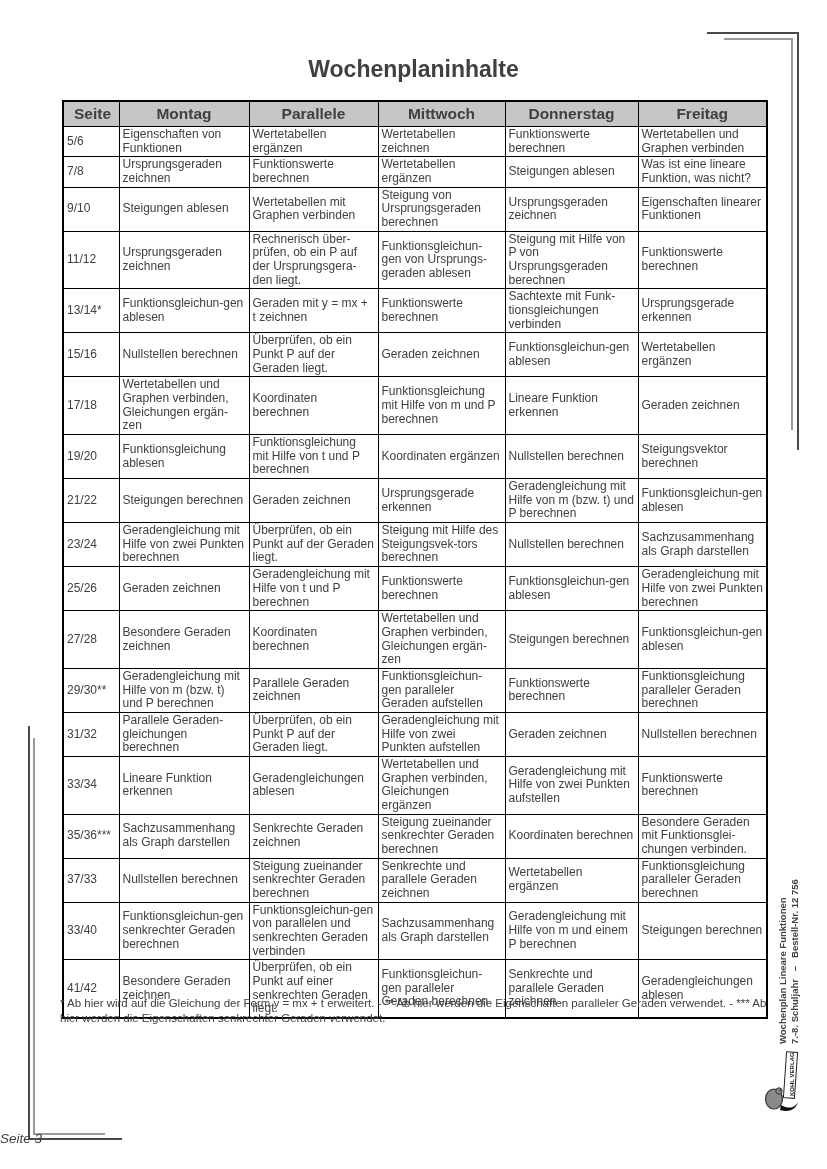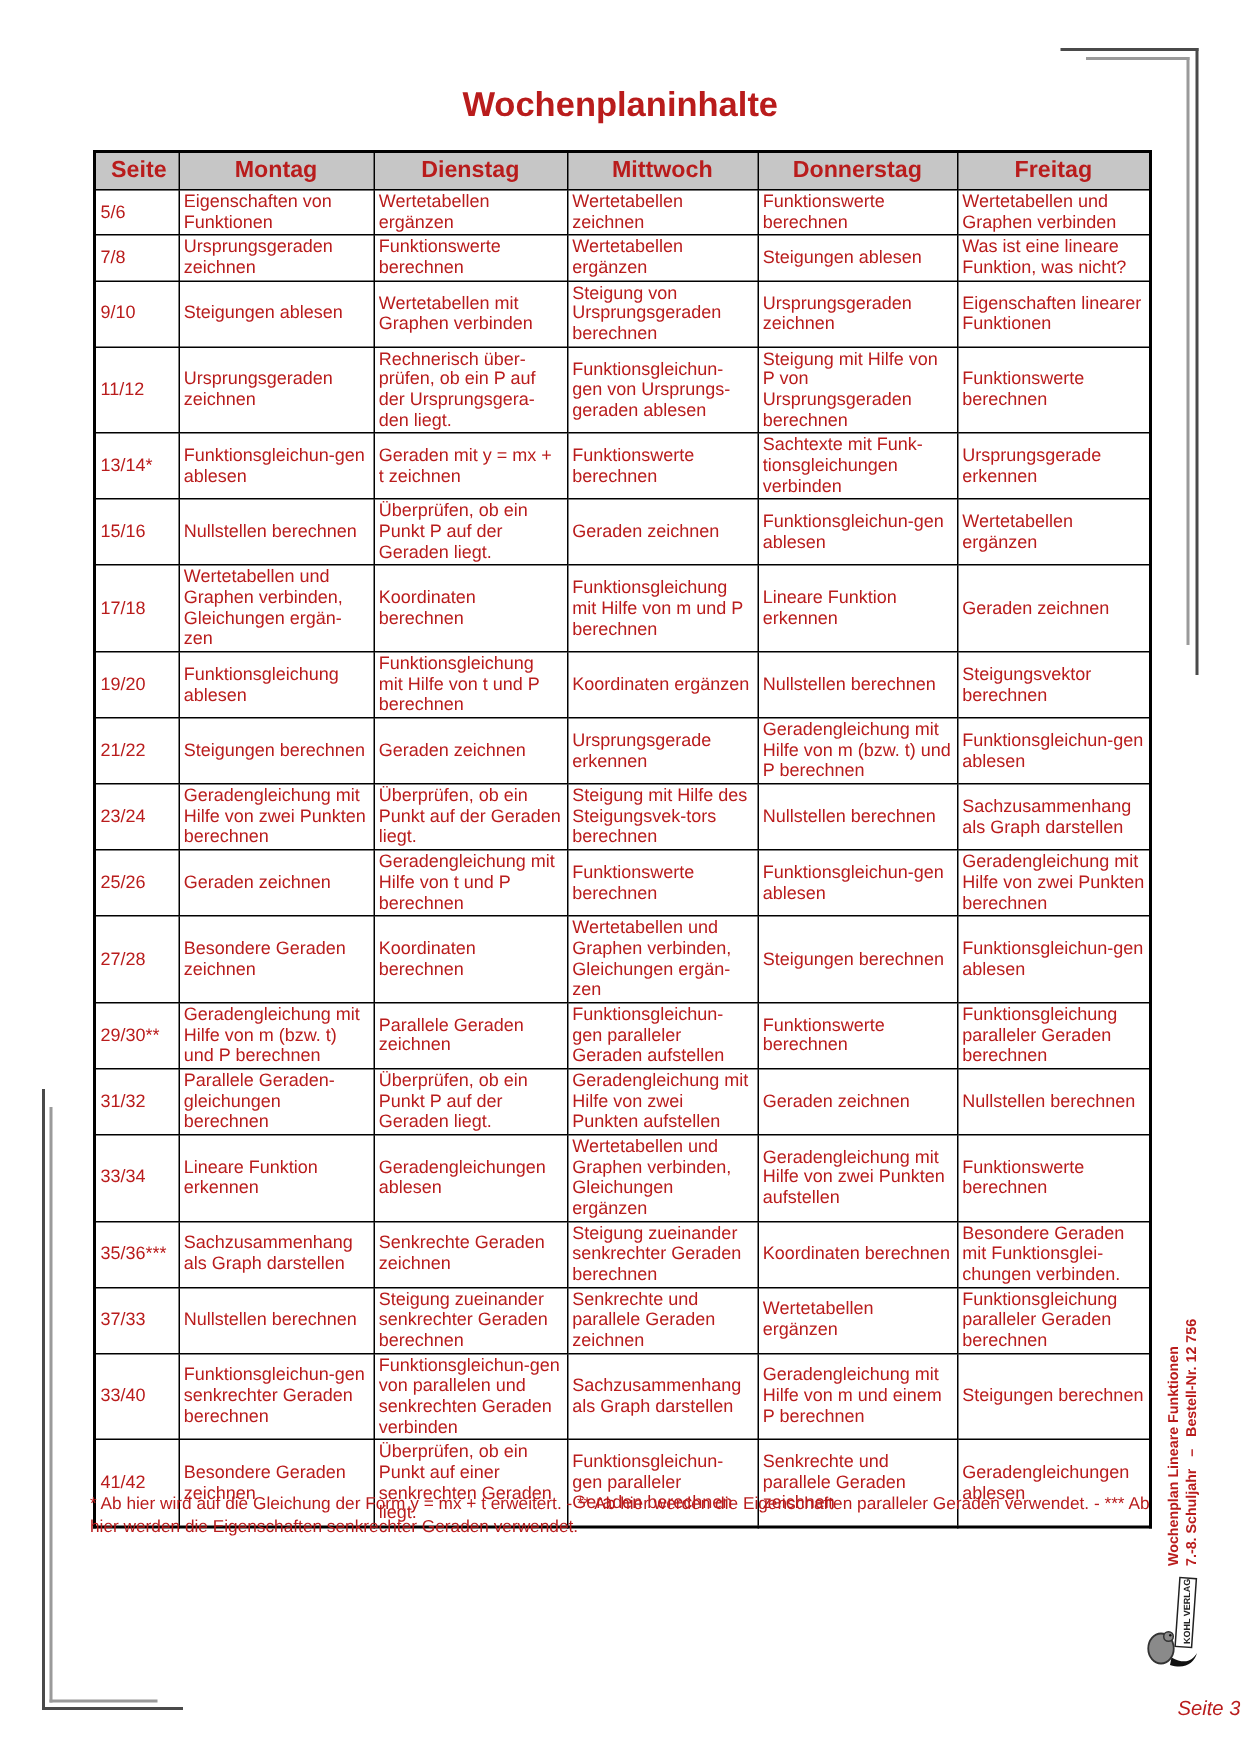--- a/index.html
+++ b/index.html
@@ -1,18 +1,18 @@
 <!DOCTYPE html>
 <html lang="de"><head>
 <meta charset="utf-8">
 <style>
   html,body{margin:0;padding:0;background:#ffffff;}
   .page{
     position:relative;width:827px;height:1169px;background:#fff;overflow:hidden;
-    font-family:"Liberation Sans","DejaVu Sans",sans-serif;color:#b91c1c;
+    font-family:"Liberation Sans","DejaVu Sans",sans-serif;color:#404040;
   }
   
   .corner{position:absolute;pointer-events:none;}
   .tr-outer{top:32px;left:707px;width:90px;height:416px;border-top:2px solid #4a4a4a;border-right:2px solid #4a4a4a;}
   .tr-inner{top:38px;left:724px;width:67px;height:390px;border-top:2px solid #9a9a9a;border-right:2px solid #9a9a9a;}
   .bl-outer{top:726px;left:28px;width:92px;height:412px;border-left:2px solid #4a4a4a;border-bottom:2px solid #4a4a4a;}
   .bl-inner{top:738px;left:33px;width:70px;height:395px;border-left:2px solid #9a9a9a;border-bottom:2px solid #9a9a9a;}
 
   .title{
     position:absolute;top:56px;left:0;width:100%;text-align:center;
@@ -42,21 +42,21 @@
   .sidebar-text{
     position:absolute;left:693px;top:936px;width:192px;height:24px;
     transform:rotate(-90deg);transform-origin:center;
     font-size:9.5px;font-weight:bold;line-height:1.3;
   }
   .sidebar-text div{white-space:pre;}
 
   .logo{position:absolute;left:764px;top:1050px;width:36px;height:66px;}
 
   .footer{
-    position:absolute;top:1131px;left:0;width:100%;text-align:right;
+    position:absolute;top:1131px;left:0;width:100%;text-align:left;
     font-size:13.5px;font-style:italic;
   }
 </style>
 </head>
 <body>
 
 <div class="page">
 
   <div class="corner tr-outer"></div>
   <div class="corner tr-inner"></div>
@@ -71,21 +71,21 @@
       <col style="width:130px">
       <col style="width:129px">
       <col style="width:127px">
       <col style="width:133px">
       <col style="width:129px">
     </colgroup>
     <thead>
       <tr>
         <th>Seite</th>
         <th>Montag</th>
-        <th>Dienstag</th>
+        <th>Parallele</th>
         <th>Mittwoch</th>
         <th>Donnerstag</th>
         <th>Freitag</th>
       </tr>
     </thead>
     <tbody>
         <tr>
           <td class="seite-cell">5/6</td>
           <td>Eigenschaften von Funktionen</td>
           <td>Wertetabellen ergänzen</td>

